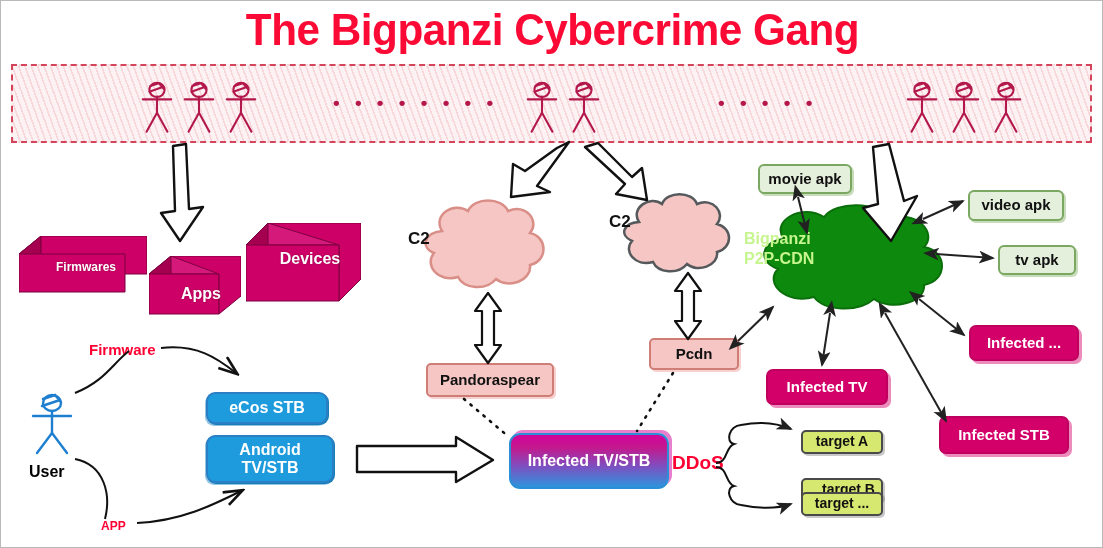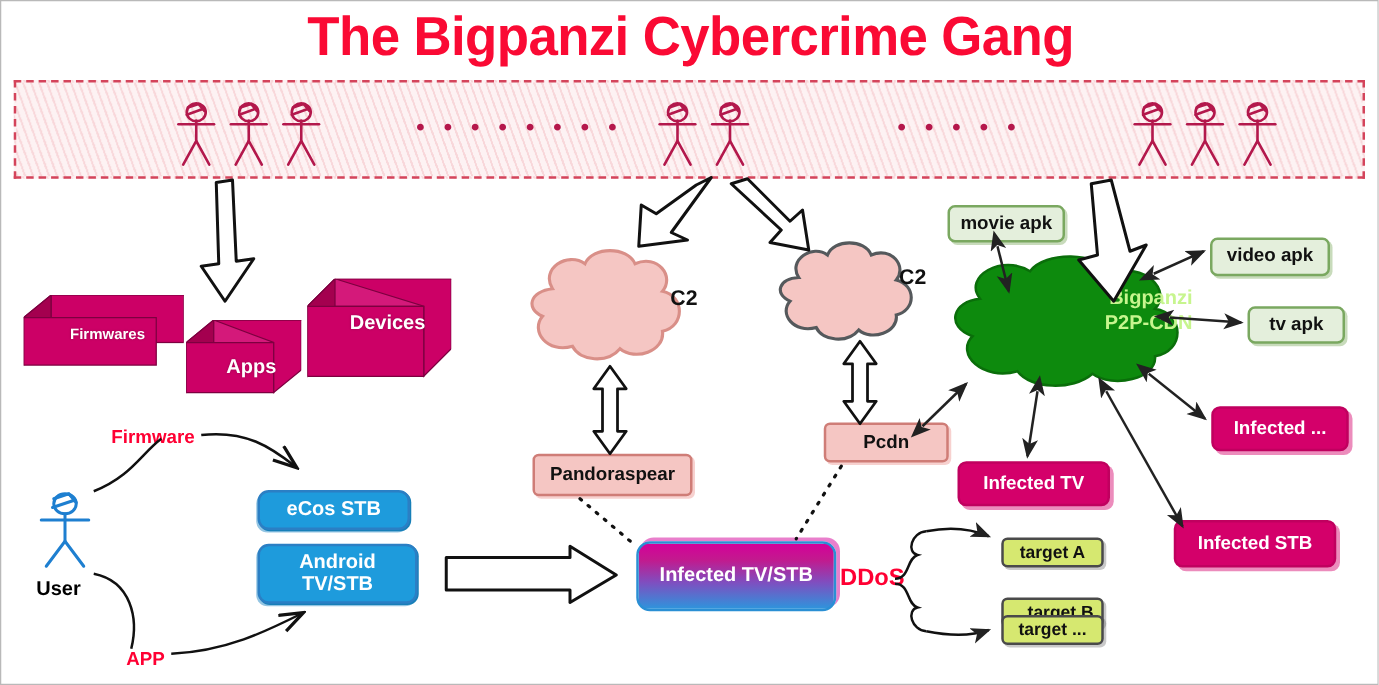--- a/index.html
+++ b/index.html
@@ -59,21 +59,21 @@
      border-radius:6px;color:#111;font-size:15px;font-weight:bold;
      box-shadow:2px 2px 0 rgba(170,200,150,.65);}
 
   
   .tgtbox{position:absolute;background:#D6E870;border:2px solid #4a4a4a;
      border-radius:5px;color:#111;font-size:14px;font-weight:bold;
      box-shadow:2px 2px 0 rgba(100,100,100,.35);}
 
   
   .cloudwrap{position:absolute;}
-  .cloudwrap .ctxt{position:absolute;width:100%;text-align:right;font-weight:bold;}
+  .cloudwrap .ctxt{position:absolute;width:100%;text-align:left;font-weight:bold;}
 
   .redtxt{position:absolute;color:#FF0033;font-weight:bold;font-size:15px;}
   .blktxt{position:absolute;color:#000;font-weight:bold;font-size:15px;}
 
   svg.overlay{position:absolute;left:0;top:0;width:1103px;height:548px;
      pointer-events:none;}
 </style>
 </head>
 <body>
 
@@ -204,21 +204,21 @@
       <ellipse cx="29" cy="14" rx="9" ry="8"></ellipse>
         <path d="M20 10 L32 6 L38 13 M19 17 L37 11"></path>
       <path d="M29 22 L29 44"></path>
         <path d="M10 27 L48 27"></path>
       <path d="M29 44 L14 64 M29 44 L44 64"></path>
     </g>
     </svg>
   <div class="blktxt" style="left:28px;top:462px;font-size:16px;">User</div>
 
   <div class="redtxt" style="left:88px;top:340px;font-size:15px;">Firmware</div>
-  <div class="redtxt" style="left:100px;top:518px;font-size:15px;">APP</div>
+  <div class="redtxt" style="left:100px;top:518px;font-size:12px;">APP</div>
 
   <div class="bluebox lbl" style="left:205px;top:391px;width:122px;height:32px;">
     <span>eCos STB</span>
   </div>
   <div class="bluebox lbl" style="left:205px;top:434px;width:128px;height:48px;flex-direction:column;">
     <span>Android</span>
     <span>TV/STB</span>
   </div>
 
   <div class="cloudwrap" style="left:407px;top:190px;width:150px;height:105px;">
@@ -245,21 +245,21 @@
                C204 50 204 80 180 84 C182 102 146 110 130 98 C114 112 80 110 70 96
                C42 104 20 82 34 68 C12 60 18 40 40 38 Z" fill="#0D8A0D" stroke="#0a6e0a" stroke-width="2"></path>
     </svg>
     <div class="ctxt" style="top:28px;font-size:16px;color:#C7F58E;line-height:1.3;">Bigpanzi</div>
     <div class="ctxt" style="top:48px;font-size:16px;color:#C7F58E;line-height:1.3;">P2P-CDN</div>
   </div>
 
   <div class="pinkbox lbl" style="left:425px;top:362px;width:128px;height:34px;">
     <span>Pandoraspear</span>
   </div>
-  <div class="pinkbox lbl" style="left:648px;top:337px;width:100px;height:32px;margin-left:10px;">
+  <div class="pinkbox lbl" style="left:648px;top:337px;width:90px;height:32px;">
     <span>Pcdn</span>
   </div>
 
   <div class="gradbox lbl" style="left:508px;top:432px;width:160px;height:56px;">
     <span>Infected TV/STB</span>
   </div>
 
   <div class="magbox lbl" style="left:765px;top:368px;width:122px;height:36px;">
     <span>Infected TV</span>
   </div>

